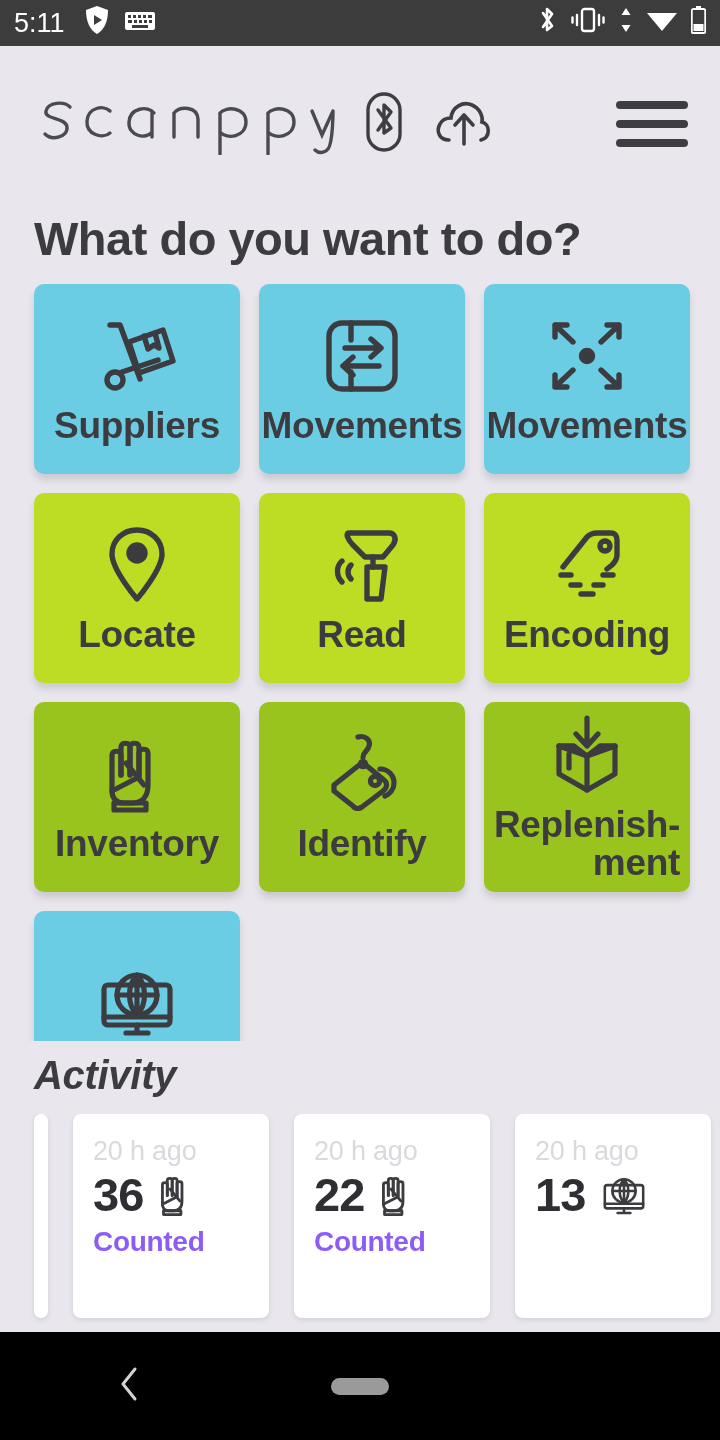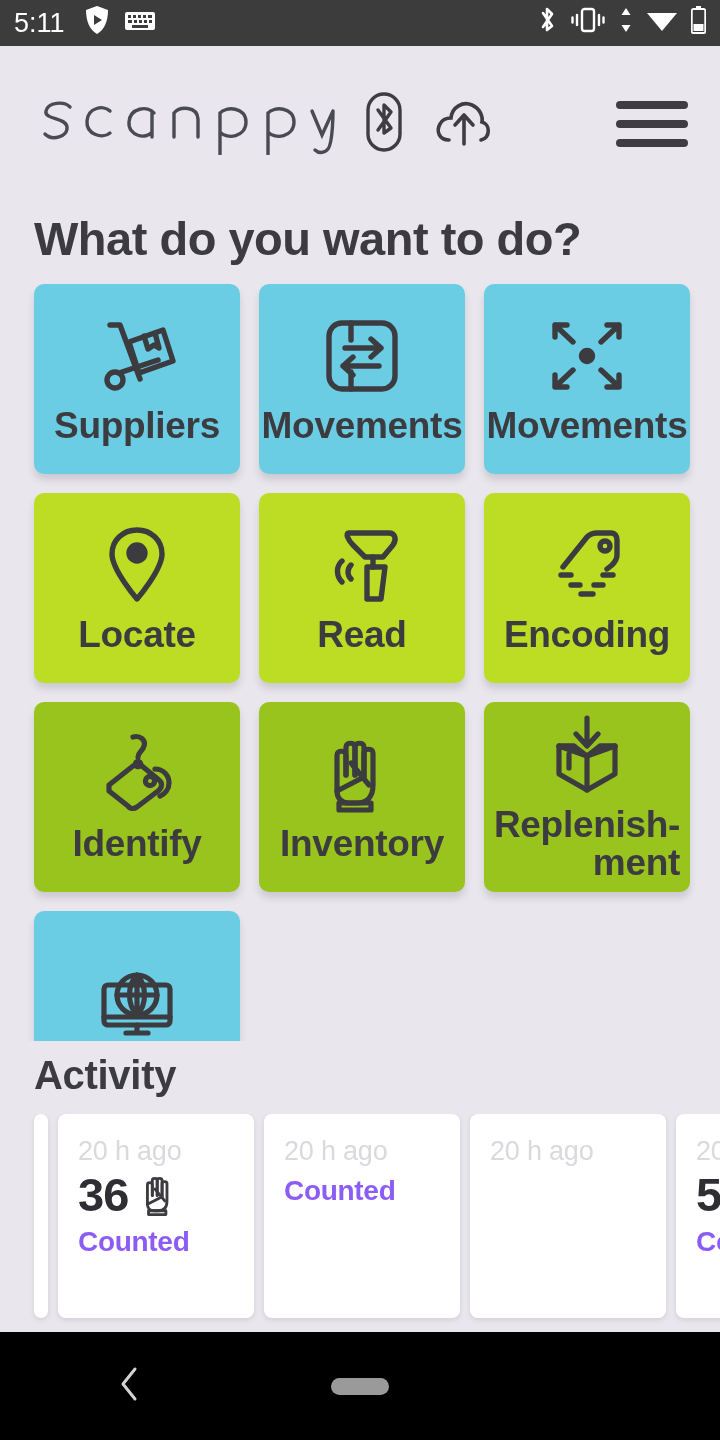--- a/index.html
+++ b/index.html
@@ -67,24 +67,24 @@
     letter-spacing: -0.3px;
   }
 
   
   .activity {
     position: absolute; left: 0; right: 0; bottom: 108px;
     background: #e9e7ed; padding-top: 12px;
   }
   .act-title {
     font-size: 40px; font-weight: 700; color: #3b3b40;
-    padding: 0 34px; margin-bottom: 16px; letter-spacing: -0.3px;
+    padding: 0 34px; margin-bottom: 16px; letter-spacing: -0.3px; font-style: italic;
   }
   .act-scroller {
-    display: flex; gap: 10px; padding: 0 34px 14px 34px;
+    display: flex; gap: 25px; padding: 0 34px 14px 34px;
     overflow-x: hidden;
   }
   .act-card {
     flex: 0 0 auto; width: 196px; height: 204px;
     background: #ffffff; border-radius: 8px;
     box-shadow: 0 2px 5px rgba(90,90,100,.16);
     padding: 22px 20px 0 20px; position: relative; cursor: pointer;
   }
   .act-ago { font-size: 27px; color: #d9d9de; font-weight: 400; letter-spacing: -0.2px; }
   .act-row { display: flex; align-items: center; gap: 14px; margin-top: 4px; }
@@ -291,47 +291,47 @@
                 <path d="M24 58 L33 58 M47 58 L56 58"></path>
                 <path d="M34 67 L46 67"></path>
               </g>
             </svg>
         </span>
         <span class="t-label">Encoding</span>
       </div>
 
       <div class="tile" style="background:#99c41e">
         <span class="t-icon">
-          <svg width="80" height="82" viewBox="0 0 80 82">
-              <g fill="none" stroke="#3b3b40" stroke-width="5.2" stroke-linejoin="round" stroke-linecap="round">
-                <path d="M36 4 C43 2, 49 7, 47 13 C46 18, 41 19, 41 24"></path>
-                <circle cx="41" cy="31" r="2.6" fill="#3b3b40"></circle>
-                <path d="M12 52 L36 33 C39 31, 42 31, 45 33 L62 47 C66 50, 65 55, 61 58 L40 74 C37 76, 33 76, 31 73 L12 58 Z"></path>
-                <circle cx="53" cy="48" r="4.6"></circle>
-                <path d="M58 36 C66 36, 72 42, 72 50 C72 56, 68 61, 63 63"></path>
-              </g>
-            </svg>
-        </span>
-        <span class="t-label">Identify</span>
-      </div>
-
-      <div class="tile" style="background:#99c41e">
-        <span class="t-icon">
           <svg width="70" height="82" viewBox="0 0 70 82">
               <g fill="none" stroke="#3b3b40" stroke-width="5.2" stroke-linejoin="round" stroke-linecap="round">
                 <path d="M10 58 L10 22 C10 17, 19 17, 19 22 L19 42"></path>
                 <path d="M19 42 L19 14 C19 9, 28 9, 28 14 L28 42"></path>
                 <path d="M28 42 L28 14 C28 9, 37 9, 37 14 L37 44"></path>
                 <path d="M37 44 L37 20 C37 15, 46 15, 46 20 L46 52 C46 64, 40 70, 30 70 L22 70 C14 70, 10 65, 10 58 Z"></path>
                 <path d="M24 30 L42 52"></path>
                 <path d="M12 70 L44 70 L44 77 L12 77 Z"></path>
               </g>
             </svg>
         </span>
         <span class="t-label">Inventory</span>
+      </div>
+
+      <div class="tile" style="background:#99c41e">
+        <span class="t-icon">
+          <svg width="80" height="82" viewBox="0 0 80 82">
+              <g fill="none" stroke="#3b3b40" stroke-width="5.2" stroke-linejoin="round" stroke-linecap="round">
+                <path d="M36 4 C43 2, 49 7, 47 13 C46 18, 41 19, 41 24"></path>
+                <circle cx="41" cy="31" r="2.6" fill="#3b3b40"></circle>
+                <path d="M12 52 L36 33 C39 31, 42 31, 45 33 L62 47 C66 50, 65 55, 61 58 L40 74 C37 76, 33 76, 31 73 L12 58 Z"></path>
+                <circle cx="53" cy="48" r="4.6"></circle>
+                <path d="M58 36 C66 36, 72 42, 72 50 C72 56, 68 61, 63 63"></path>
+              </g>
+            </svg>
+        </span>
+        <span class="t-label">Identify</span>
       </div>
 
       <div class="tile" style="background:#99c41e">
         <span class="t-icon">
           <svg width="80" height="82" viewBox="0 0 80 82">
               <g fill="none" stroke="#3b3b40" stroke-width="5.2" stroke-linejoin="round" stroke-linecap="round">
                 <path d="M40 4 L40 30 M29 20 L40 32 L51 20"></path>
                 <path d="M12 32 L27 32 M53 32 L68 32"></path>
                 <path d="M12 32 L12 60 L40 76 L68 60 L68 32 L53 32 L40 42 L27 32 Z"></path>
                 <path d="M40 42 L40 76"></path>
@@ -381,25 +381,53 @@
                   <path d="M12 70 L44 70 L44 77 L12 77 Z"></path>
                 </g>
               </svg>
           </span>
         </div>
         <div class="act-label">Counted</div>
       </div>
 
       <div class="act-card">
         <div class="act-ago">20 h ago</div>
+        <div class="act-row">
+          <span class="act-num">22</span>
+          <span class="act-icon">
+            <svg width="38" height="46" viewBox="0 0 70 82">
+                <g fill="none" stroke="#3b3b40" stroke-width="5.2" stroke-linejoin="round" stroke-linecap="round">
+                  <path d="M10 58 L10 22 C10 17, 19 17, 19 22 L19 42"></path>
+                  <path d="M19 42 L19 14 C19 9, 28 9, 28 14 L28 42"></path>
+                  <path d="M28 42 L28 14 C28 9, 37 9, 37 14 L37 44"></path>
+                  <path d="M37 44 L37 20 C37 15, 46 15, 46 20 L46 52 C46 64, 40 70, 30 70 L22 70 C14 70, 10 65, 10 58 Z"></path>
+                  <path d="M24 30 L42 52"></path>
+                  <path d="M12 70 L44 70 L44 77 L12 77 Z"></path>
+                </g>
+              </svg>
+          </span>
+        </div>
         <div class="act-label">Counted</div>
       </div>
 
       <div class="act-card">
         <div class="act-ago">20 h ago</div>
+        <div class="act-row">
+          <span class="act-num">13</span>
+          <span class="act-icon">
+            <svg width="50" height="42" viewBox="0 0 86 70">
+                <g fill="none" stroke="#3b3b40" stroke-width="4.4" stroke-linejoin="round" stroke-linecap="round">
+                  <rect x="10" y="18" width="66" height="40" rx="4"></rect>
+                  <circle cx="43" cy="28" r="20"></circle>
+                  <path d="M23 28 L63 28 M43 8 L43 48 M43 8 C33 18, 33 38, 43 48 M43 8 C53 18, 53 38, 43 48"></path>
+                  <path d="M10 50 L76 50 M43 58 L43 66 M32 66 L54 66"></path>
+                </g>
+              </svg>
+          </span>
+        </div>
       </div>
 
       <div class="act-card">
         <div class="act-ago">20</div>
         <div class="act-row">
           <span class="act-num">54</span>
         </div>
         <div class="act-label">Cou</div>
       </div>
 

